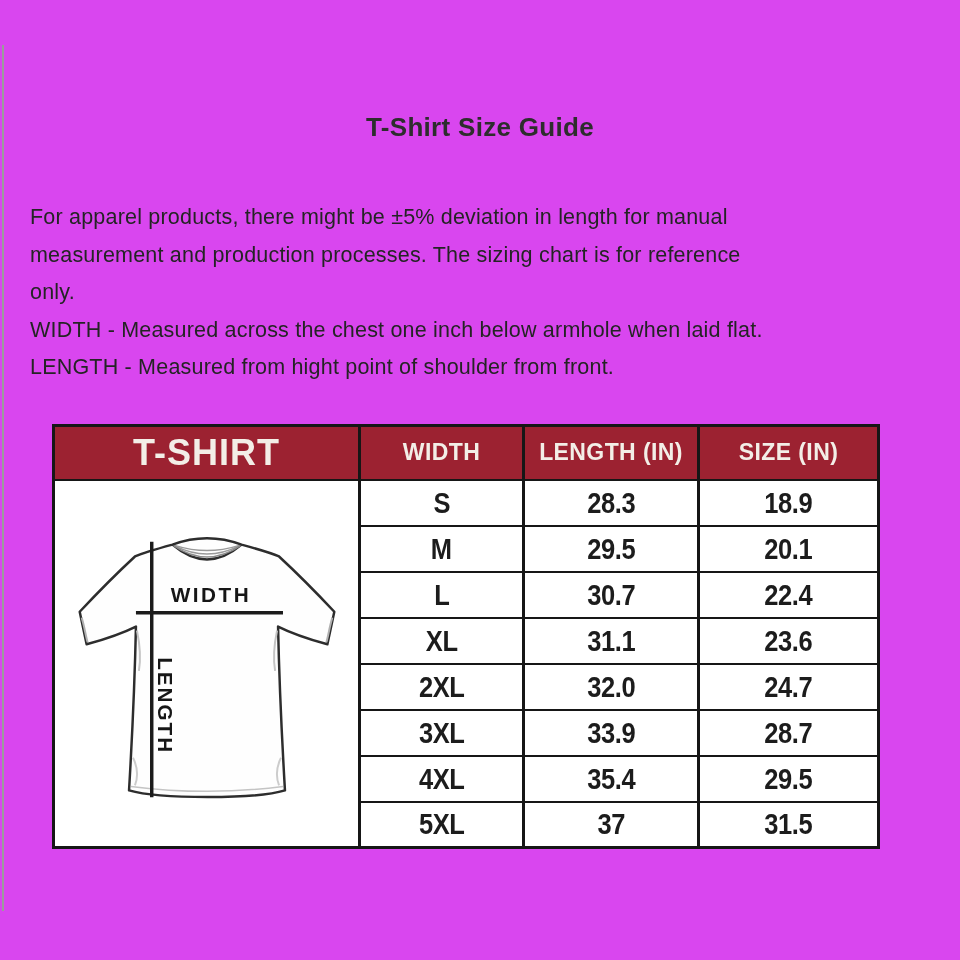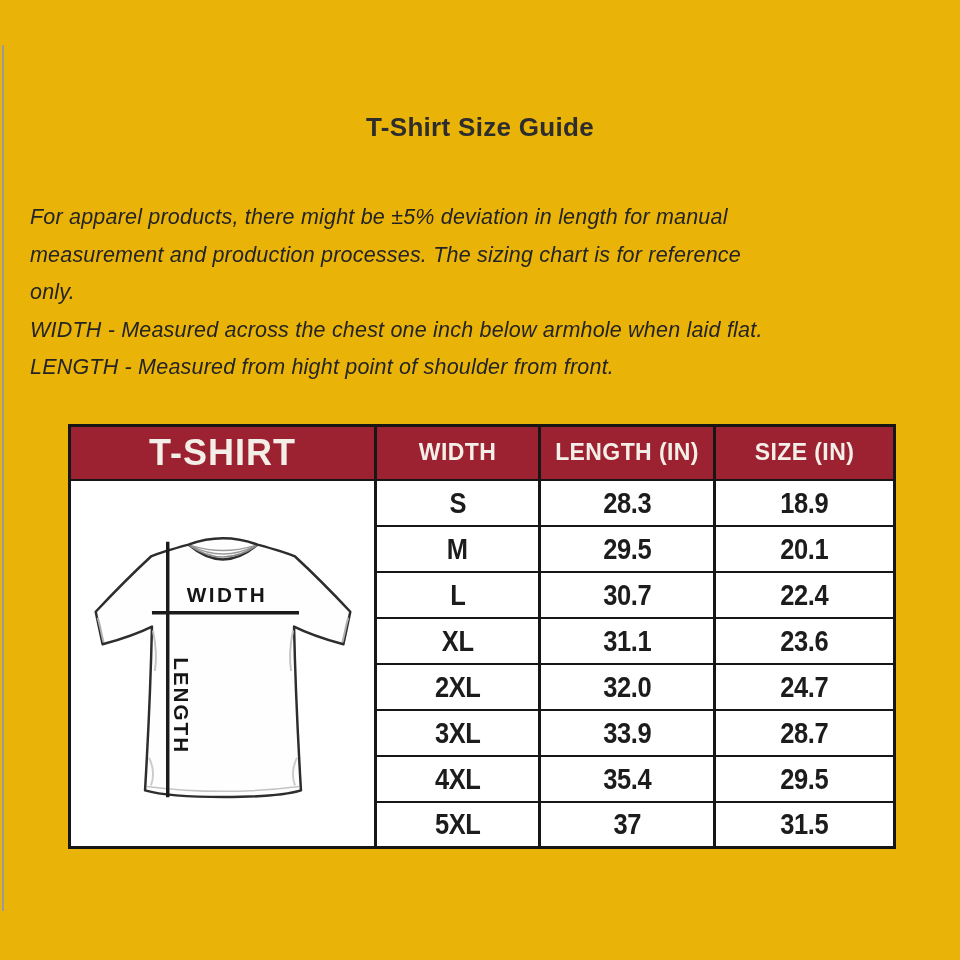--- a/index.html
+++ b/index.html
@@ -1,31 +1,31 @@
 <!DOCTYPE html>
 <html><head>
 <meta charset="utf-8">
 <style>
   * { margin:0; padding:0; box-sizing:border-box; }
   html,body { width:960px; height:960px; background:#ffffff; overflow:hidden;
               font-family:"Liberation Sans", sans-serif; }
-  .page { position:relative; width:960px; height:960px; background:#eab308; }
+  .page { position:relative; width:960px; height:960px; background:#d946ef; }
 
   .edge-line { position:absolute; left:2px; top:45px; width:2px; height:866px;
                background:#9b9b9b; }
 
   .page-title { position:absolute; top:112px; left:0; width:100%;
                 text-align:center; font-size:26px; font-weight:bold;
                 color:#2d2d2d; letter-spacing:0.3px; }
 
   .intro-text { position:absolute; left:30px; top:199px; width:900px;
                 font-size:21.5px; line-height:37.6px; color:#242424;
-                white-space:pre-line; letter-spacing:0.2px;font-style:italic; }
+                white-space:pre-line; letter-spacing:0.2px; }
 
-  table.size-table { position:absolute; left:68px; top:424px;
+  table.size-table { position:absolute; left:52px; top:424px;
                      border-collapse:collapse; table-layout:fixed;
                      border:3px solid #161616; background:#ffffff; }
   .size-table th, .size-table td {
       border-top:2px solid #161616; border-bottom:2px solid #161616;
       border-left:3px solid #161616; border-right:3px solid #161616;
       text-align:center; vertical-align:middle; padding:0; }
   .col-product { width:306px; }
   .col-size    { width:164px; }
   .col-length  { width:175px; }
   .col-width   { width:180px; }

